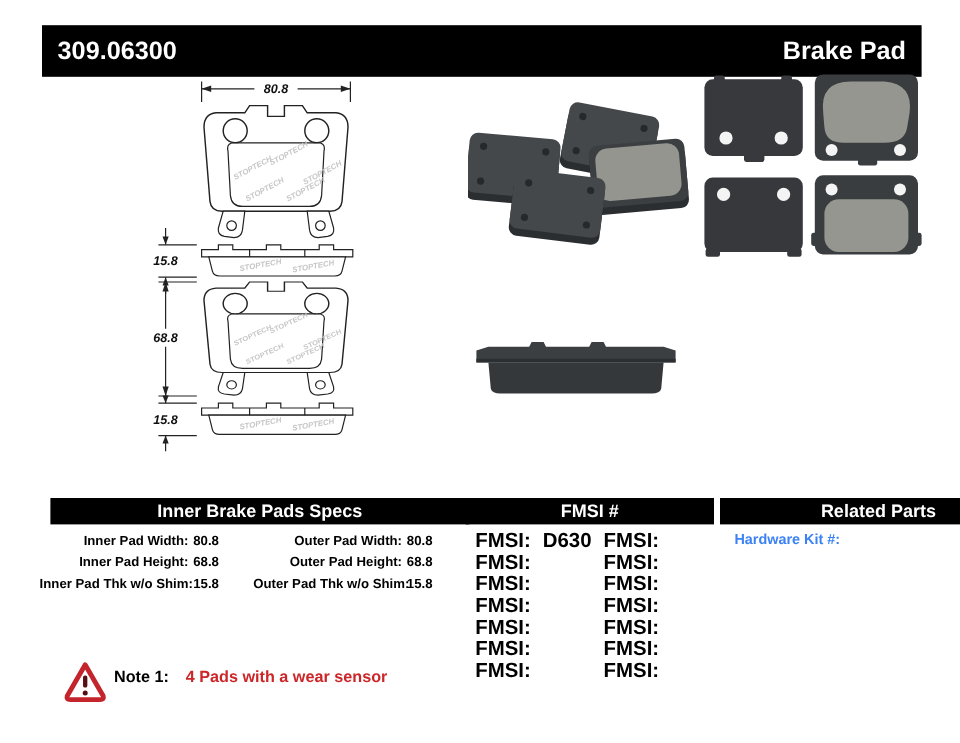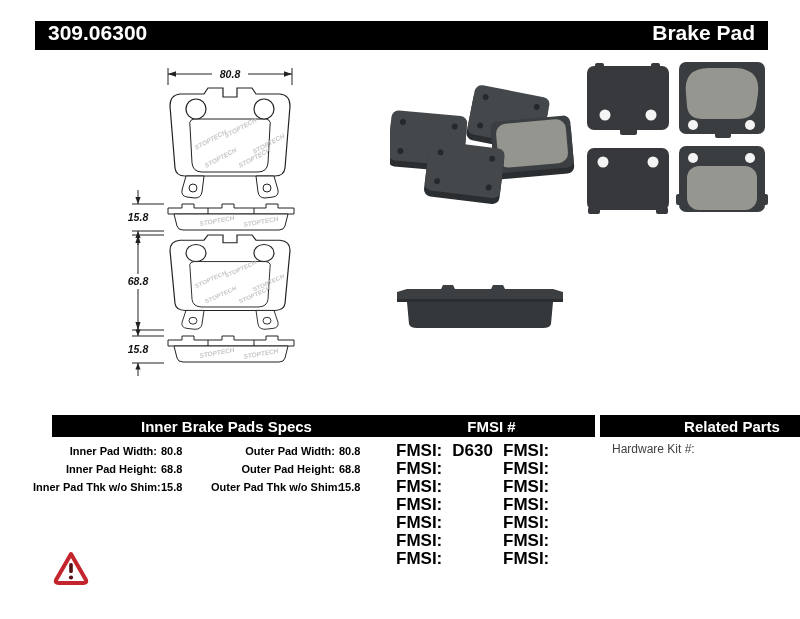--- a/index.html
+++ b/index.html
@@ -4,22 +4,22 @@
 <style>
   html,body{margin:0;padding:0;}
   body{
     width:800px;height:619px;position:relative;background:#ffffff;
     font-family:"Liberation Sans", sans-serif;overflow:hidden;
   }
   .abs{position:absolute;}
 
   
   .header-bar{
-    left:35px;top:21px;width:733px;height:29px;background:#000;
-    color:#fff;display:flex;justify-content:space-between;
+    left:35px;top:21px;width:733px;height:43px;background:#000;
+    color:#fff;display:flex;justify-content:space-between;align-items:center;
     padding:0 13px;box-sizing:border-box;font-weight:bold;font-size:21px;
   }
 
   
   .drawing-svg{left:120px;top:58px;}
   .dim-text{font-size:10.5px;font-weight:bold;font-style:italic;fill:#111;}
   .wm{font-size:6.5px;font-weight:bold;font-style:italic;fill:#c7c7c7;}
   .dl{stroke:#222;stroke-width:1;fill:none;}
   .outline{fill:#fff;stroke:#222;stroke-width:1.2;}
   .outline-thin{fill:#fff;stroke:#222;stroke-width:1;}
@@ -33,21 +33,21 @@
   .thead-split span{flex:1;text-align:center;}
   .spec-col{top:442px;}
   .spec-row{display:flex;height:18px;align-items:center;font-size:11px;font-weight:bold;color:#000;}
   .spec-label{width:124px;text-align:right;white-space:nowrap;}
   .spec-value{width:34px;margin-left:4px;text-align:left;white-space:nowrap;}
   .fmsi-col{top:442px;}
   .fmsi-row{display:flex;height:18px;align-items:center;font-size:17px;font-weight:bold;color:#000;}
   .fmsi-label{min-width:36px;}
   .fmsi-value{margin-left:10px;}
   .related-col{top:442px;}
-  .related-row{height:18px;font-size:12px;font-weight:normal;color:#404040;}
+  .related-row{height:18px;font-size:12px;font-weight:bold;color:#3b82f6;}
 
   
   .notes{left:95px;top:553px;}
   .note-row{display:flex;height:20px;align-items:center;font-size:13.5px;font-weight:bold;color:#000;}
   .note-text-red{margin-left:14px;color:#cc2629;}
   .warning-svg{left:53px;top:550px;}
 </style>
 </head>
 <body>
 
@@ -190,21 +190,21 @@
     <rect x="83" y="48" width="6" height="11" rx="2" fill="#3a3d40"></rect>
   </g>
 </svg>
 
 <svg class="abs" style="left:393px;top:282px;" width="175" height="50" viewBox="0 0 175 50">
   <path d="M4 10 L14 7 L48 7 L50 3 L60 3 L62 7 L98 7 L100 3 L110 3 L112 7 L160 7 L170 10 L170 20 L4 20 Z" fill="#3c3f41"></path>
   <path d="M14 20 L160 20 L158 42 Q157 46 150 46 L24 46 Q17 46 16 42 Z" fill="#35383a"></path>
   <rect x="4" y="17" width="166" height="3" fill="#2c2f31"></rect>
 </svg>
 
-<div class="abs thead-bar thead-split" style="left:52px;width:349px;">
+<div class="abs thead-bar thead-split" style="left:42px;width:349px;">
   <span>Inner Brake Pads Specs</span>
 </div>
 <div class="abs thead-bar" style="left:388px;width:207px;">
   <span>FMSI #</span>
 </div>
 <div class="abs thead-bar" style="left:600px;width:168px;padding-left:48px;">
   <span>Related Parts</span>
 </div>
 
 <div class="abs spec-col" style="left:33px;">
@@ -306,13 +306,17 @@
   </div>
 </div>
 
 <svg class="abs warning-svg" width="36" height="36" viewBox="0 0 36 36">
   <path d="M18 4 L33 30 Q34 33 30.5 33 L5.5 33 Q2 33 3 30 Z" fill="#ffffff" stroke="#c4242c" stroke-width="4" stroke-linejoin="round"></path>
   <rect x="16.2" y="13" width="3.6" height="10" rx="1.6" fill="#551014"></rect>
   <circle cx="18" cy="27.5" r="2.1" fill="#551014"></circle>
 </svg>
 
 <div class="abs notes">
+  <div class="note-row">
+    <span>Note 1:</span>
+    <span class="note-text-red">4 Pads with a wear sensor</span>
+  </div>
 </div>
 
 </body></html>

